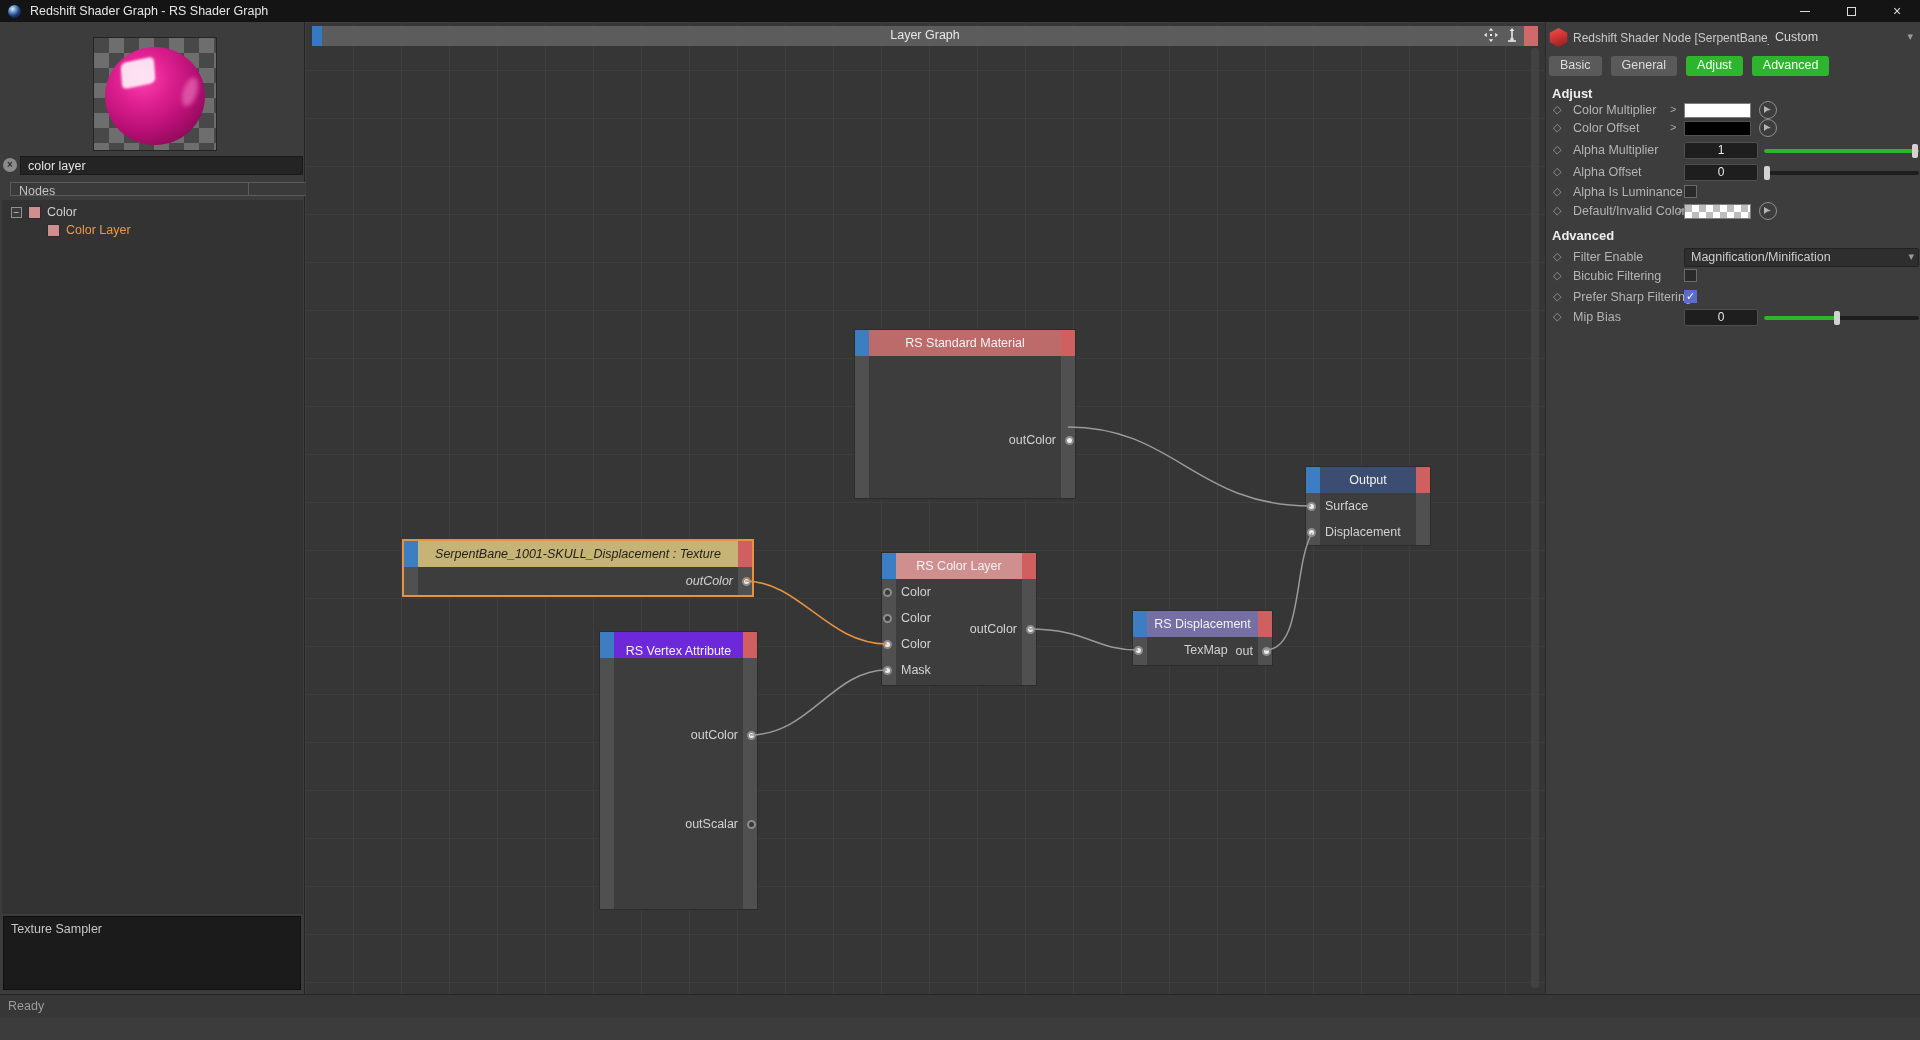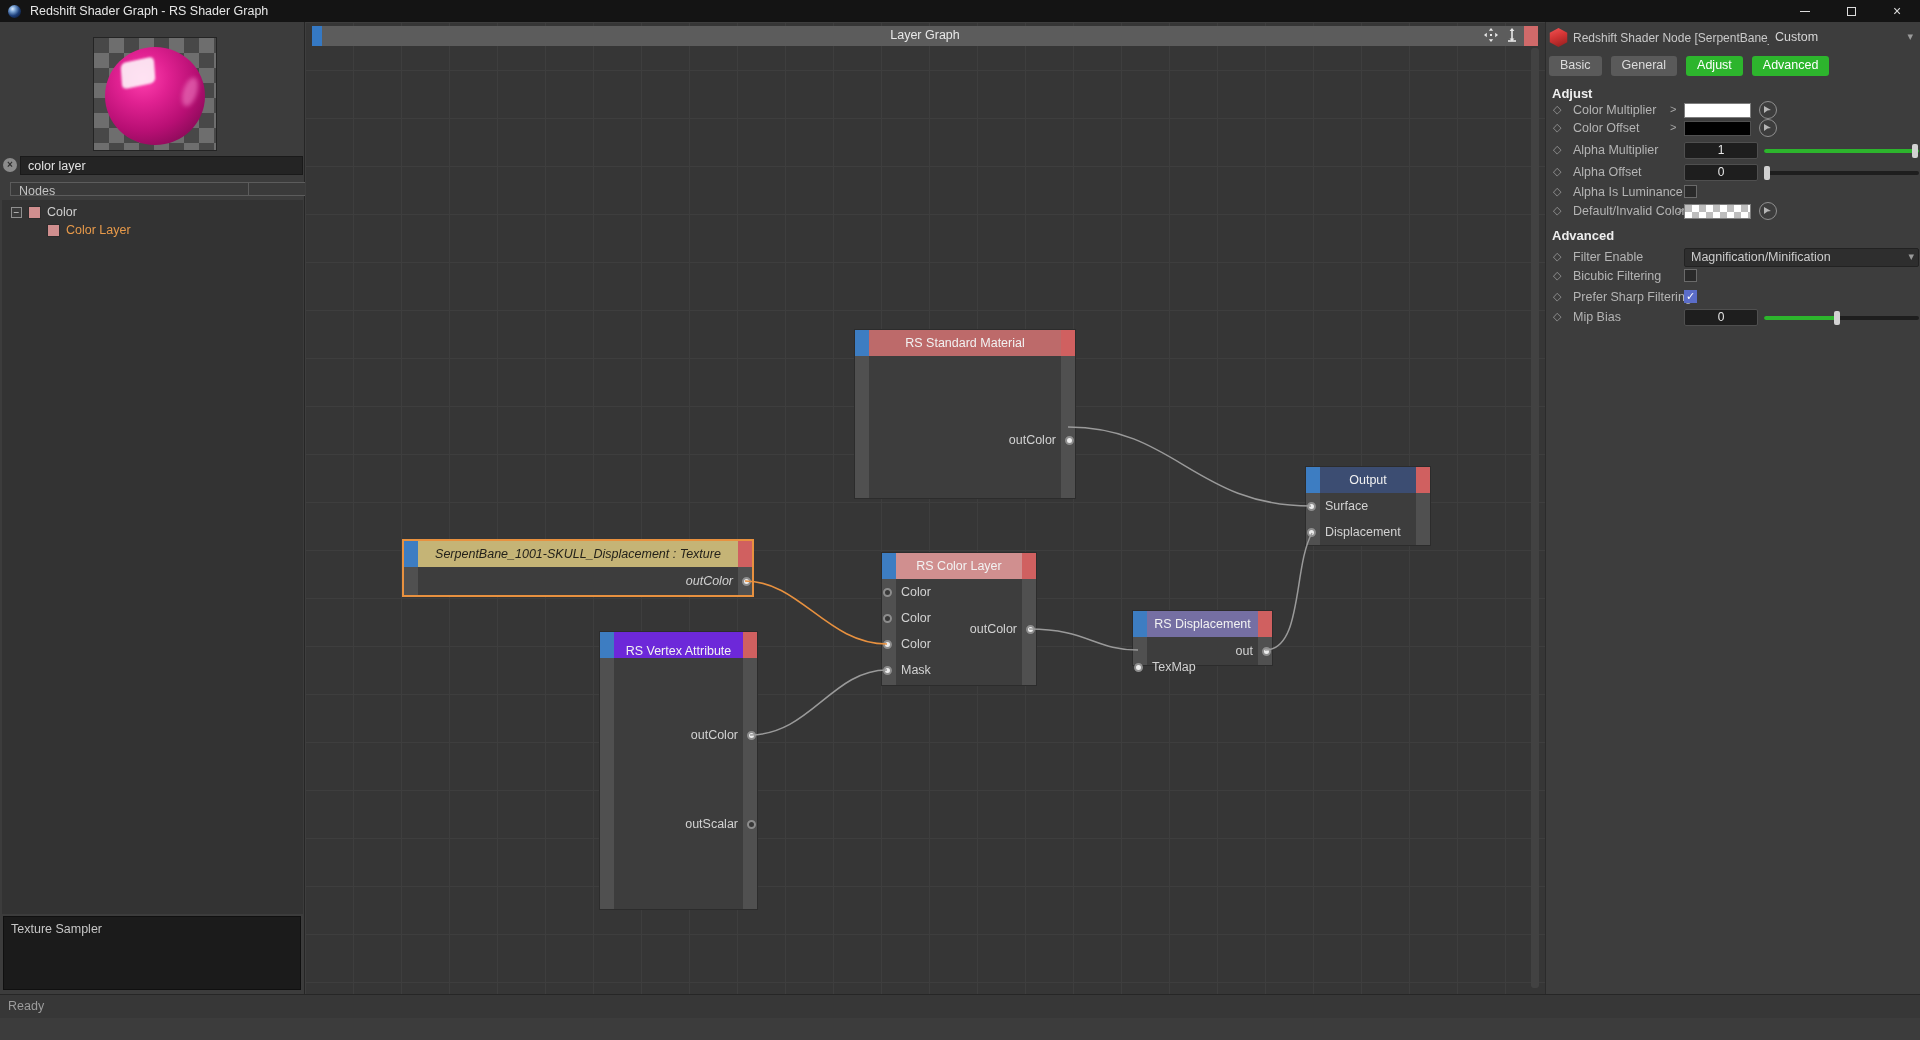--- a/index.html
+++ b/index.html
@@ -313,21 +313,21 @@
 
       <div class="node" style="left:828px; top:589px; width:139px; height:54px;">
         <div class="node-header" style="background:#756fa3;">
           <span class="tab-b"></span>
           <span class="node-title">RS Displacement</span>
           <span class="tab-r"></span>
         </div>
         <div class="node-body">
           <span class="rail left"></span>
           <span class="rail right"></span>
-          <div class="port-row in" style="top:17px;">
+          <div class="port-row in" style="top:0;gap:32px;">
             <span class="port filled"></span>
             <span class="port-label">TexMap</span>
           </div>
           <div class="port-row out" style="top:1px;">
             <span class="port filled"></span>
             <span class="port-label">out</span>
           </div>
         </div>
       </div>
 

